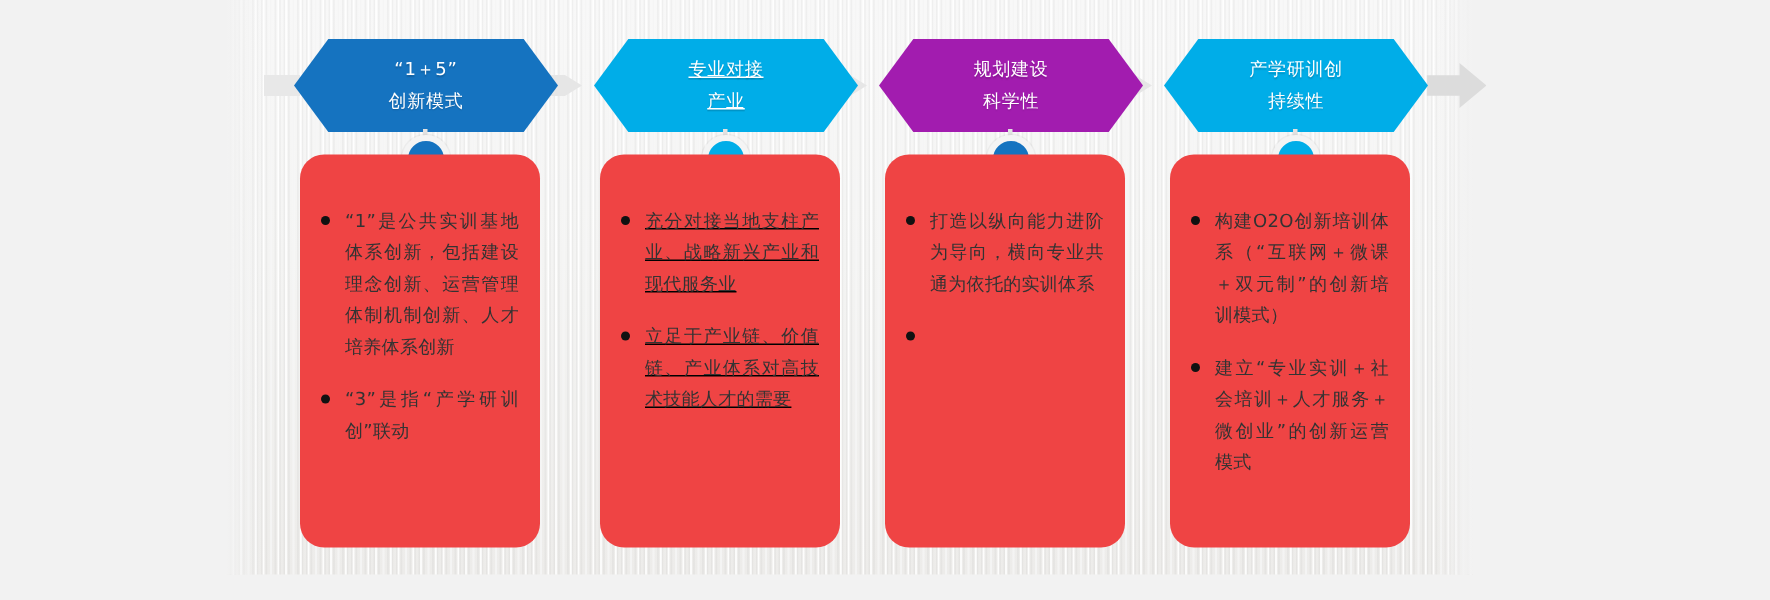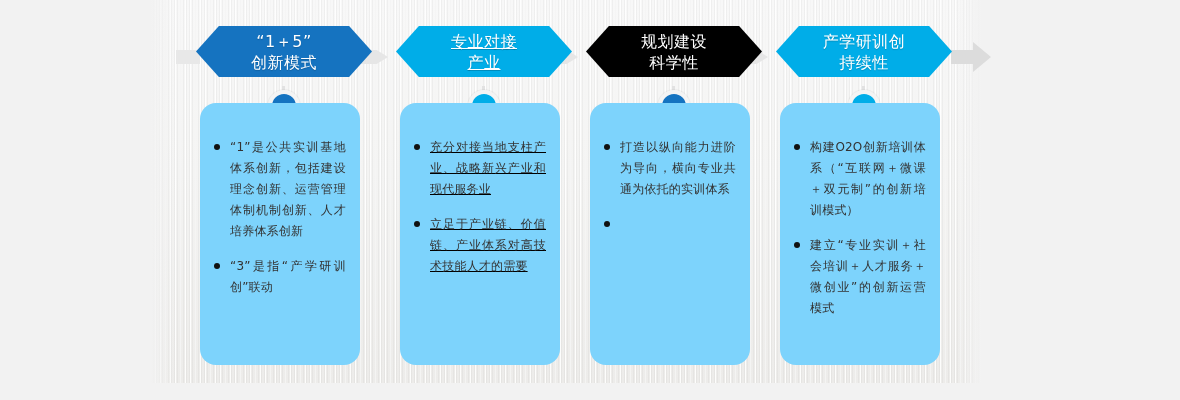--- a/index.html
+++ b/index.html
@@ -21,24 +21,24 @@
     background-size:3px 100%, 5px 100%, 100% 100%;
     opacity:1;
   }
   .band-fade-l{position:absolute;left:150px;top:0;width:26px;height:383px;
     background:linear-gradient(to right,#f2f2f2,rgba(242,242,242,0));}
   .band-fade-r{position:absolute;left:956px;top:0;width:26px;height:383px;
     background:linear-gradient(to left,#f2f2f2,rgba(242,242,242,0));}
 
   
   .chev{
-    position:absolute;top:26px;height:51px;width:176px;
+    position:absolute;top:26px;height:62px;width:176px;
     clip-path:polygon(0% 50%, 13% 0%, 87% 0%, 100% 50%, 87% 100%, 13% 100%);
     display:flex;flex-direction:column;align-items:center;justify-content:center;
-    color:#ffffff;font-size:16px;line-height:21px;letter-spacing:.5px;
+    color:#ffffff;font-size:12px;line-height:21px;letter-spacing:.5px;
     text-align:center;font-weight:400;
     text-shadow:0 1px 1px rgba(0,0,0,.18);
   }
   .chev .l{display:block;white-space:nowrap;}
 
   
   .conn{
     position:absolute;top:50px;height:14px;width:30px;background:#e6e6e6;
     clip-path:polygon(0% 0%, 62% 0%, 100% 50%, 62% 100%, 0% 100%);
   }
@@ -55,21 +55,21 @@
   .stem{position:absolute;width:3px;height:20px;background:#e2e2e2;top:86px;}
   .node{
     position:absolute;top:90px;width:32px;height:32px;border-radius:50%;
     border:4px solid #f4f4f4;box-sizing:border-box;
     box-shadow:0 0 0 1px rgba(0,0,0,.04);
   }
 
   
   .card{
     position:absolute;top:103px;height:262px;width:160px;
-    background:#7dd3fc;border-radius:16px;
+    background:#ef4444;border-radius:16px;
     box-sizing:border-box;padding:34px 14px 14px 10px;
   }
   .bullets{list-style:none;margin:0;padding:0;}
   .bullets li{
     position:relative;padding-left:20px;margin-bottom:14px;
     font-size:12px;line-height:21px;color:#333333;text-align:justify;
     letter-spacing:.2px;
   }
   .bullets li:last-child{margin-bottom:0;}
   .bullets li .dot{
@@ -123,21 +123,21 @@
         <span class="dot"></span>
         <span>充分对接当地支柱产业、战略新兴产业和现代服务业</span>
       </li>
       <li>
         <span class="dot"></span>
         <span>立足于产业链、价值链、产业体系对高技术技能人才的需要</span>
       </li>
     </ul>
   </div>
 
-  <div class="chev" style="left:586px;background:#000000;">
+  <div class="chev" style="left:586px;background:#a21caf;">
     <span class="l">规划建设</span>
     <span class="l">科学性</span>
   </div>
   <div class="stem" style="left:672px;"></div>
   <div class="node" style="left:658px;background:#1573c0;"></div>
   <div class="card" style="left:590px;">
     <ul class="bullets">
       <li>
         <span class="dot"></span>
         <span>打造以纵向能力进阶为导向，横向专业共通为依托的实训体系</span>

